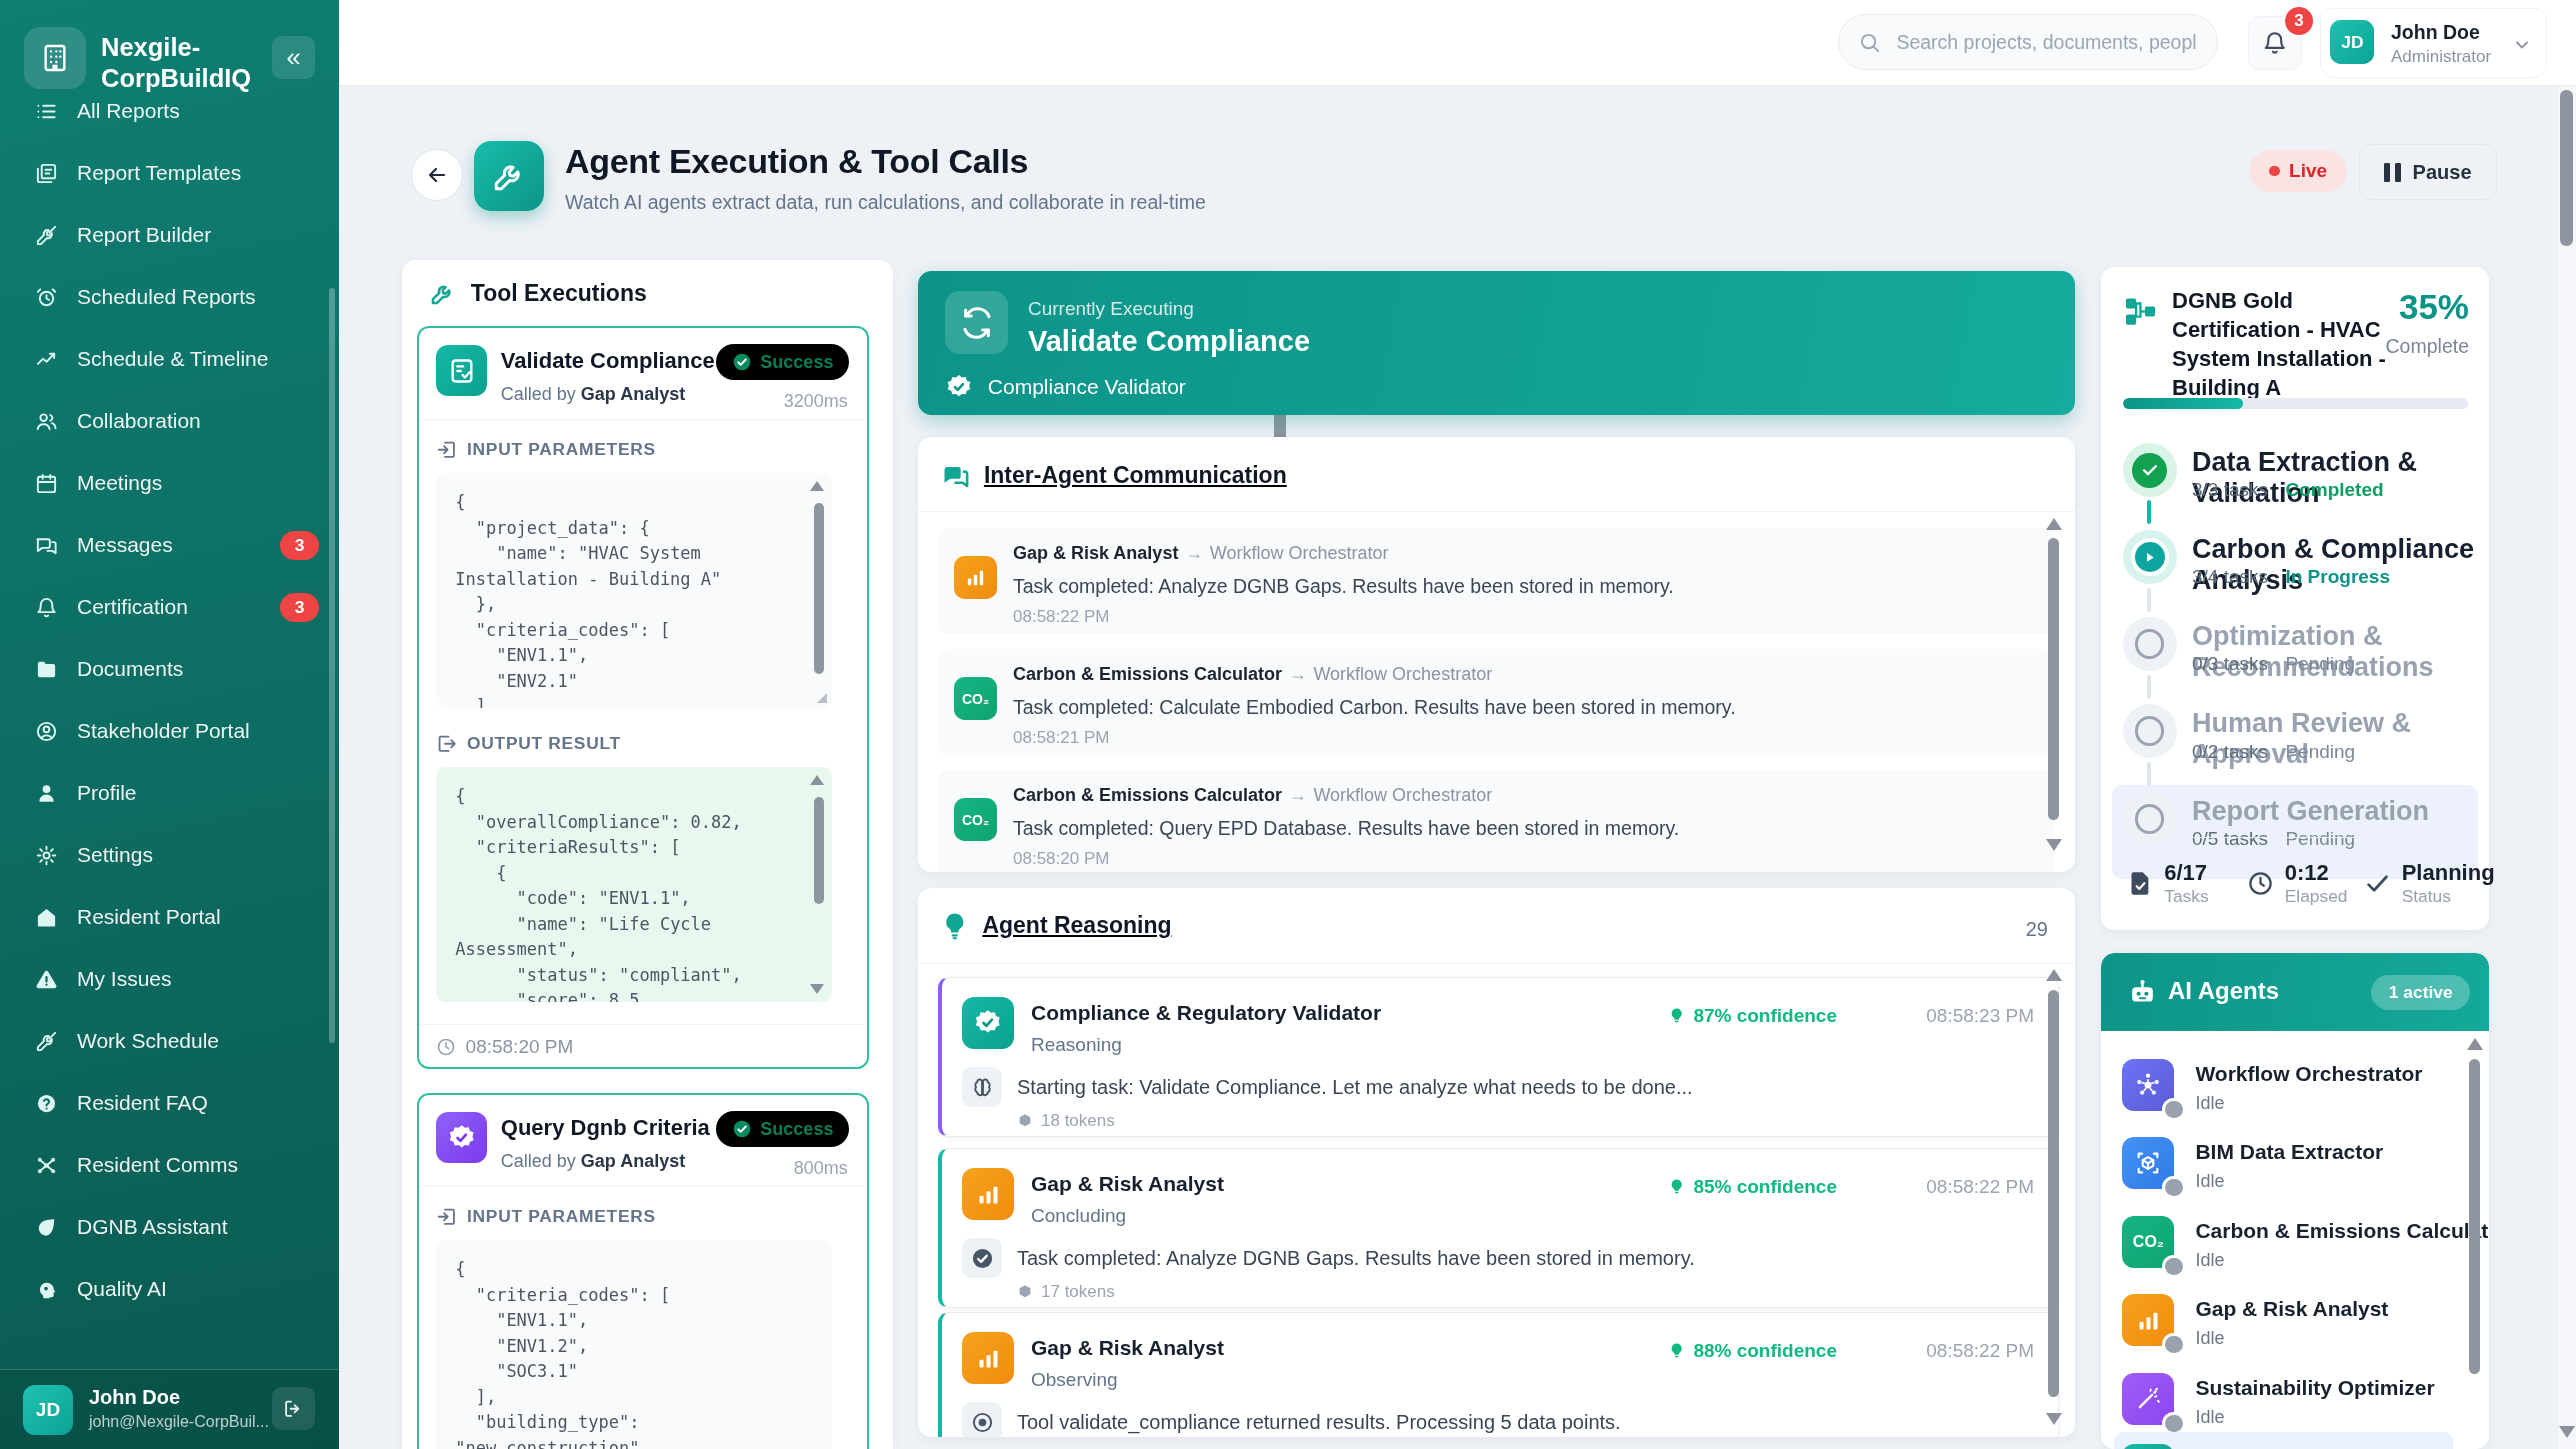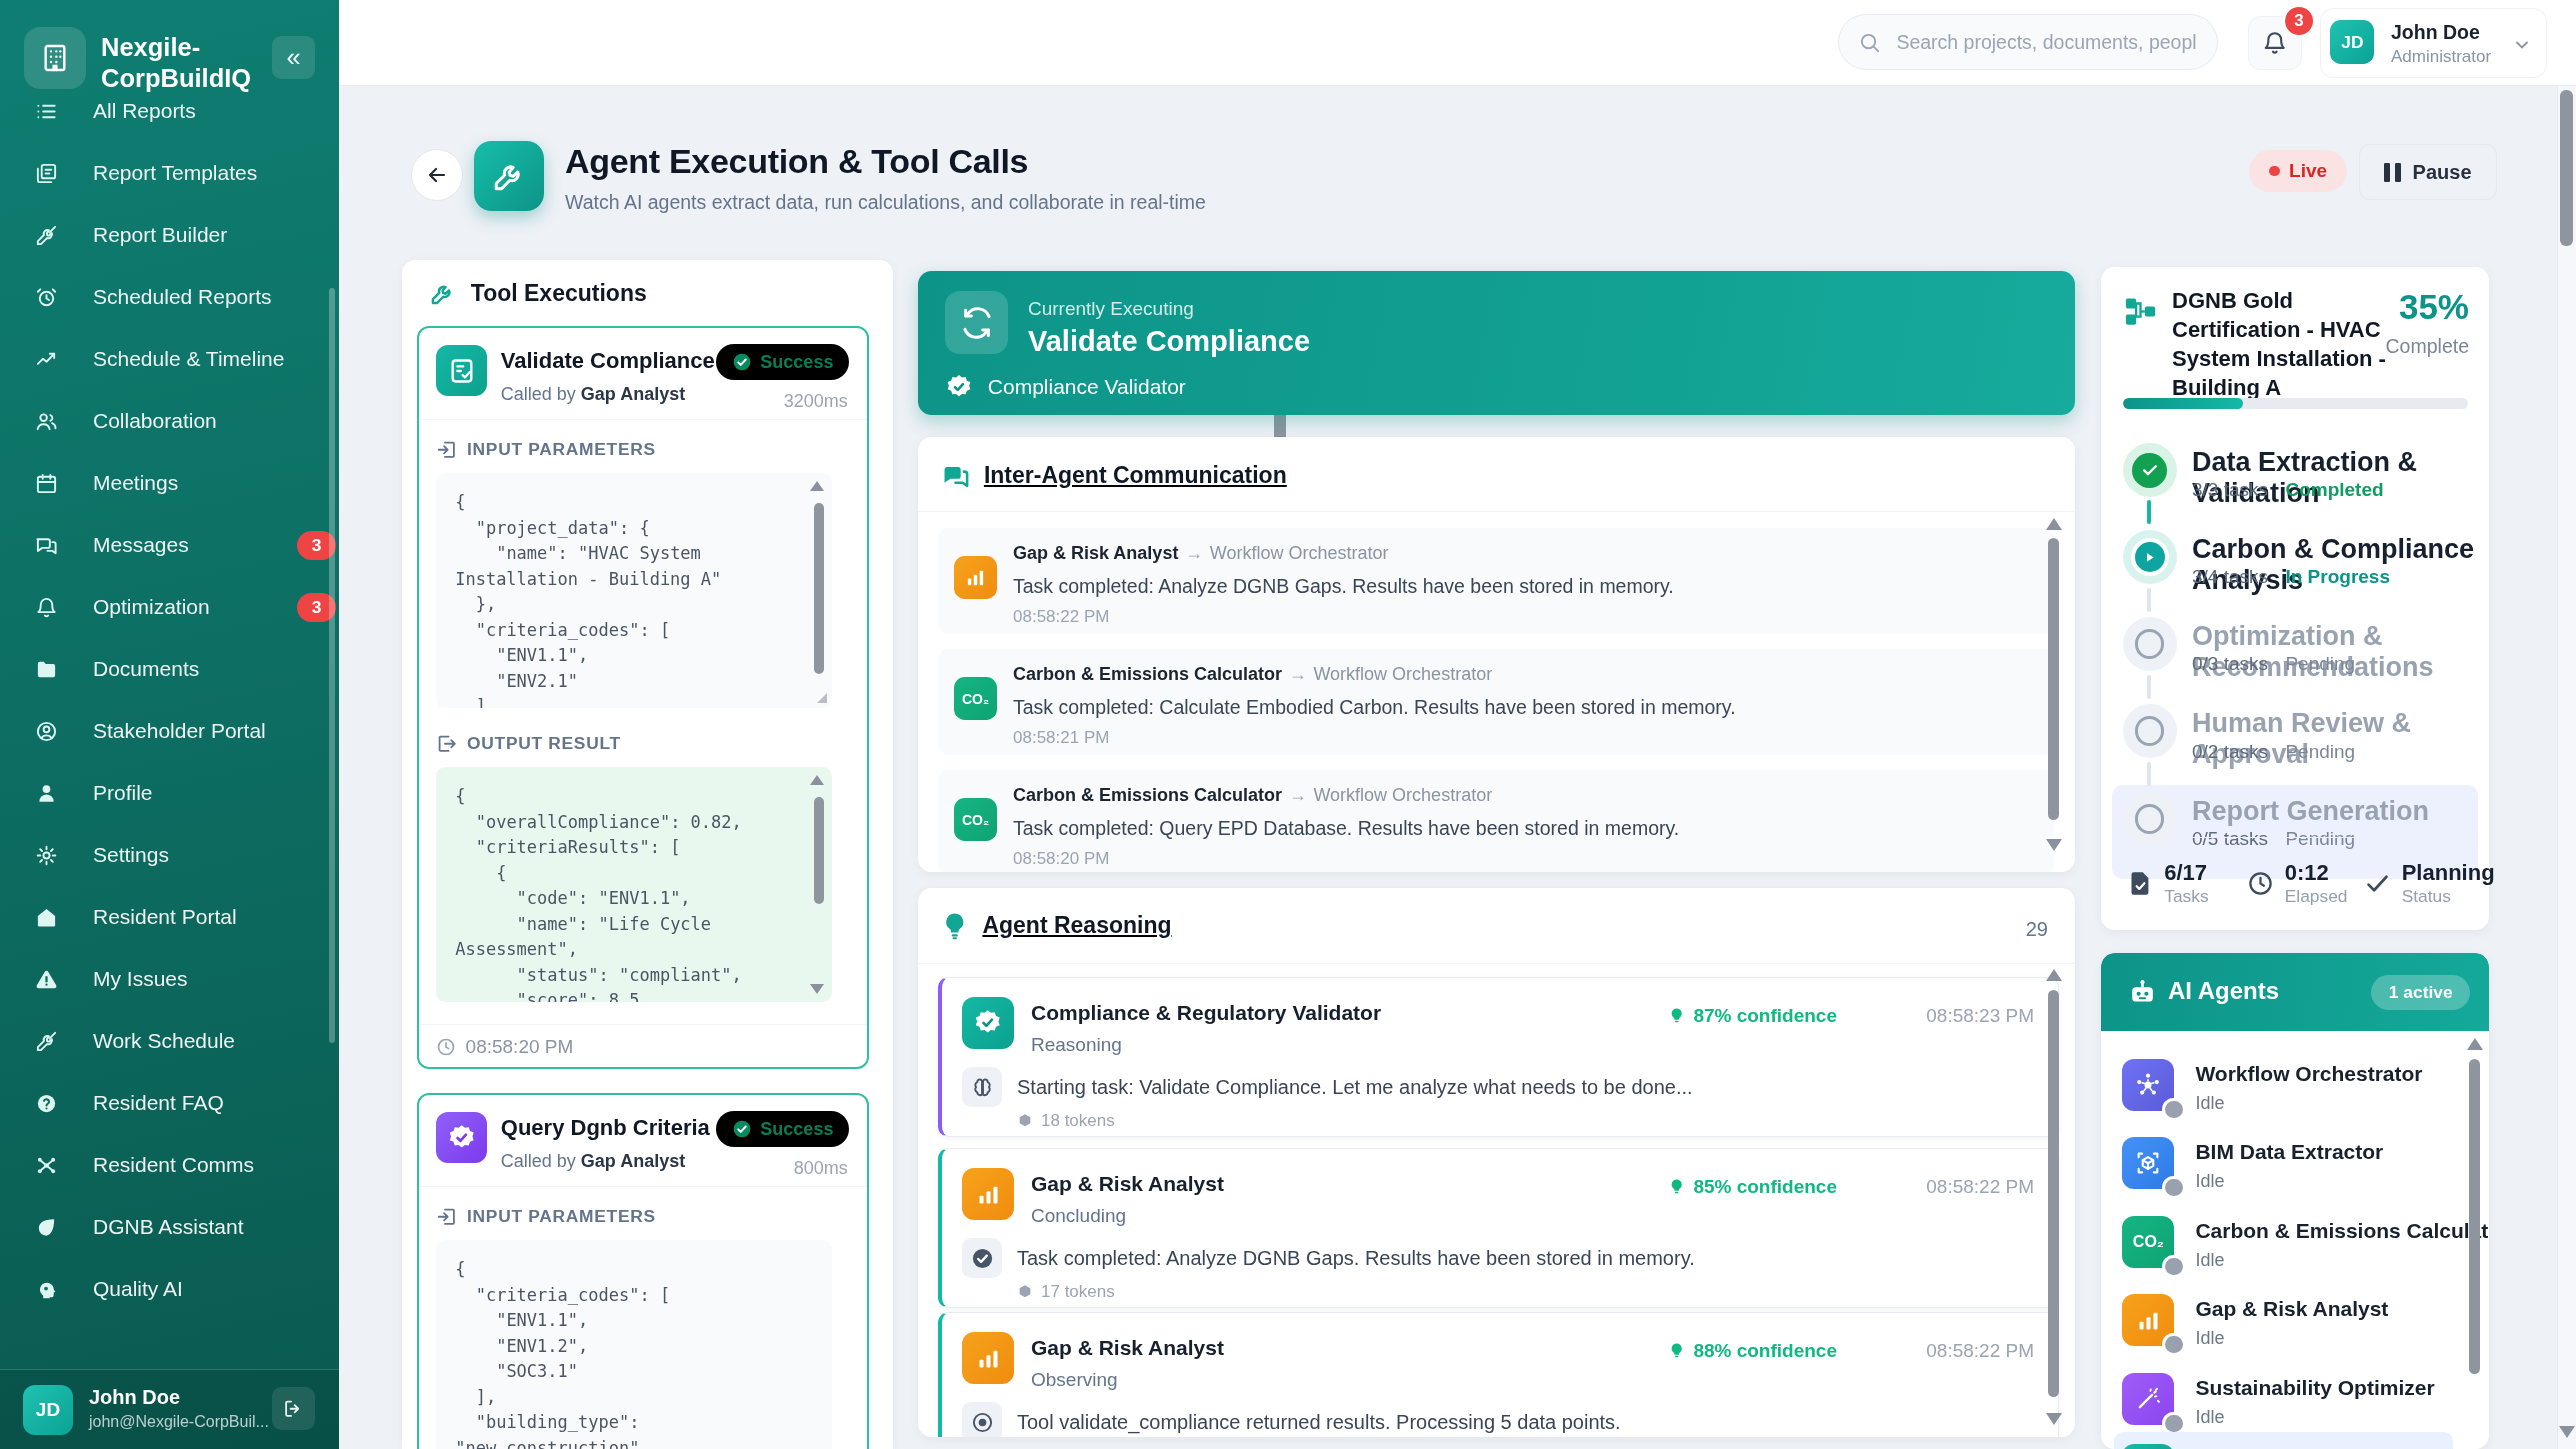--- a/index.html
+++ b/index.html
@@ -9,21 +9,21 @@
   
   #sidebar{left:0;top:0;width:339px;height:1449px;
     background:linear-gradient(168deg,#0f7e72 0%,#0d6e63 48%,#0a5a50 100%);z-index:30;}
   .brandtile{left:24px;top:27px;width:62px;height:62px;border-radius:16px;
     background:rgba(255,255,255,.14);display:flex;align-items:center;justify-content:center;}
   #brand{left:101px;top:32px;width:181px;color:#fff;font-size:25.5px;font-weight:800;line-height:1.22;}
   #collapse{left:272px;top:36px;width:43px;height:43px;border-radius:9.4px;background:rgba(255,255,255,.12);
     color:#e8fffb;font-size:25.5px;display:flex;align-items:center;justify-content:center;line-height:1;}
   #nav{left:0;top:99px;width:339px;height:1269px;overflow:hidden;}
   #navlist{margin-top:-19px;}
-  .sb-item{height:62px;display:flex;align-items:center;padding:0 3px 0 35px;cursor:pointer;gap:16px;}
+  .sb-item{height:62px;display:flex;align-items:center;padding:0 20px 0 35px;cursor:pointer;}
   .sbi{width:23px;height:23px;margin-right:19px;flex:none;}
   .sbi svg{width:23px;height:23px;fill:none;stroke:#ddf6f1;stroke-width:2;stroke-linecap:round;stroke-linejoin:round;}
   .sbl{color:rgba(255,255,255,.93);font-size:21px;font-weight:500;flex:1;}
   .sbadge{background:#ef4444;color:#fff;border-radius:670px;min-width:20px;padding:4px 9.4px;
     font-size:17.4px;font-weight:700;text-align:center;}
   #sb-scroll{left:329px;top:288px;width:6px;height:755px;border-radius:3.4px;background:rgba(255,255,255,.28);}
   #userbar{left:0;top:1369px;width:339px;height:81px;border-top:0.7px solid rgba(255,255,255,.18);
     background:rgba(0,0,0,.10);}
   .uav{left:23px;top:14.8px;width:50px;height:50px;border-radius:12px;
     background:linear-gradient(135deg,#1fc2b1,#0ca295);color:#fff;font-size:19px;font-weight:800;
@@ -283,21 +283,21 @@
         <span class="sbl">Messages</span>
         <span class="sbadge">3</span>
       </div>
       <div class="sb-item">
         <span class="sbi">
             <svg viewBox="0 0 24 24">
               <path d="M18 9a6 6 0 1 0-12 0c0 6.2-2.5 7.8-2.5 7.8h17S18 15.2 18 9z"></path>
               <path d="M10.3 20.3a2 2 0 0 0 3.4 0"></path>
             </svg>
           </span>
-        <span class="sbl">Optimization</span>
+        <span class="sbl">Certification</span>
         <span class="sbadge">3</span>
       </div>
       <div class="sb-item">
         <span class="sbi">
             <svg viewBox="0 0 24 24">
               <path d="M3 6a2 2 0 0 1 2-2h4.2l2 2.3H19a2 2 0 0 1 2 2V18a2 2 0 0 1-2 2H5a2 2 0 0 1-2-2z" fill="#ddf6f1" stroke="none"></path>
             </svg>
           </span>
         <span class="sbl">Documents</span>
       </div>

